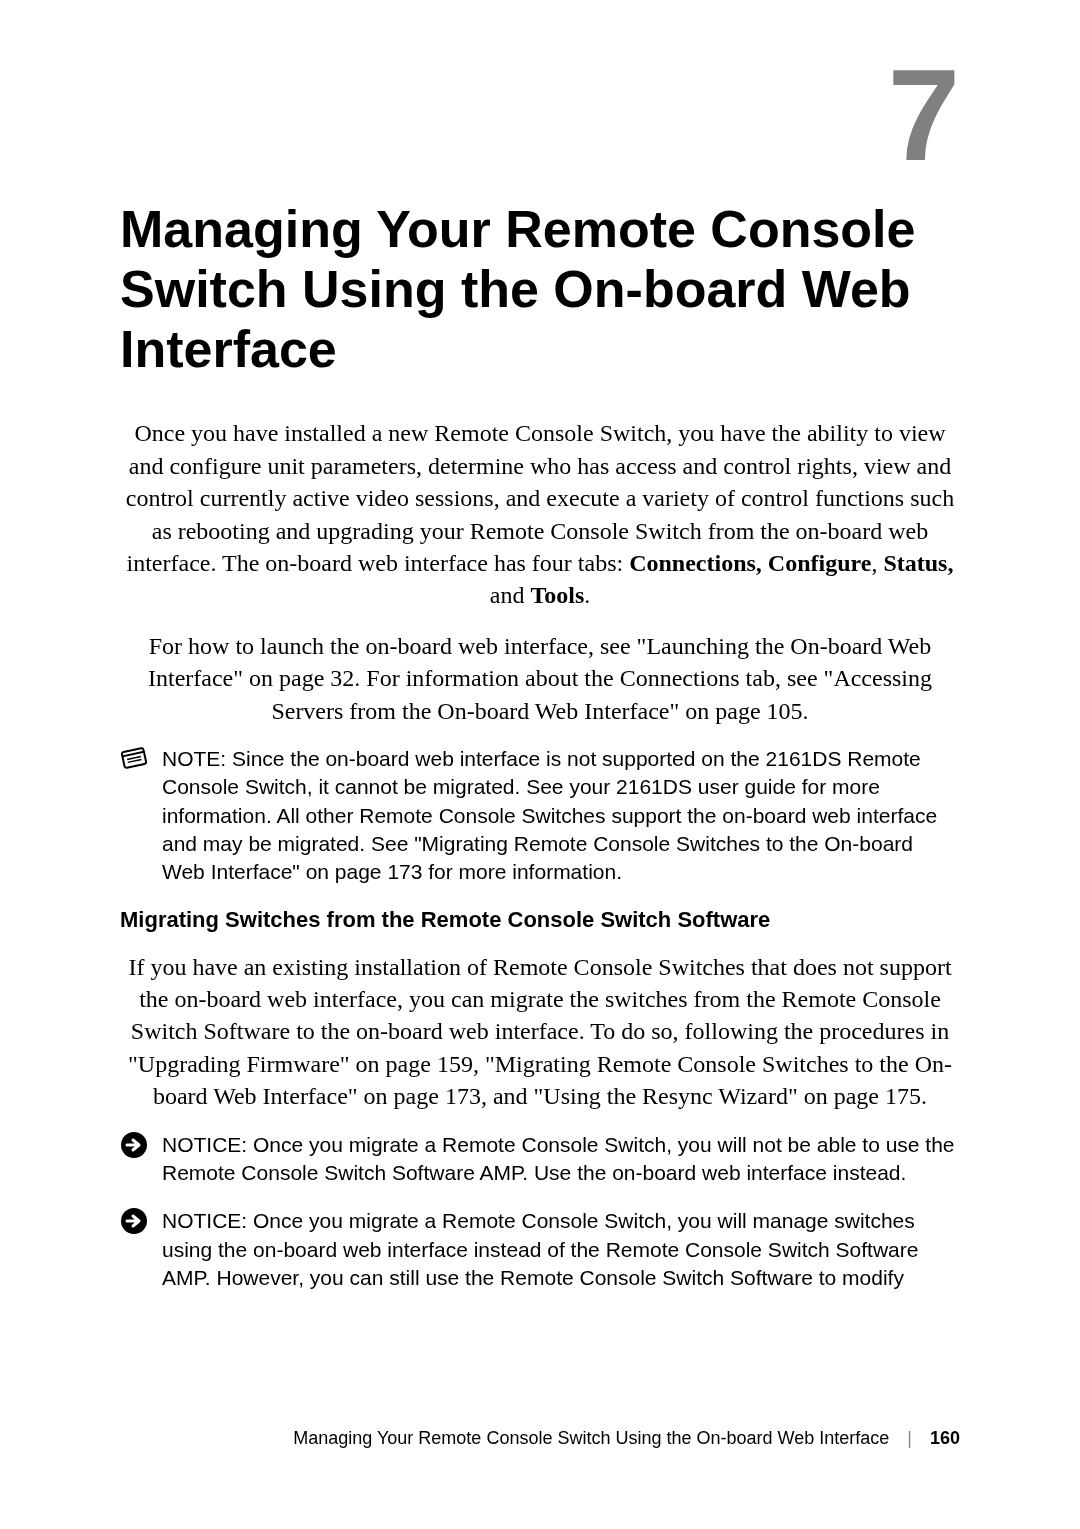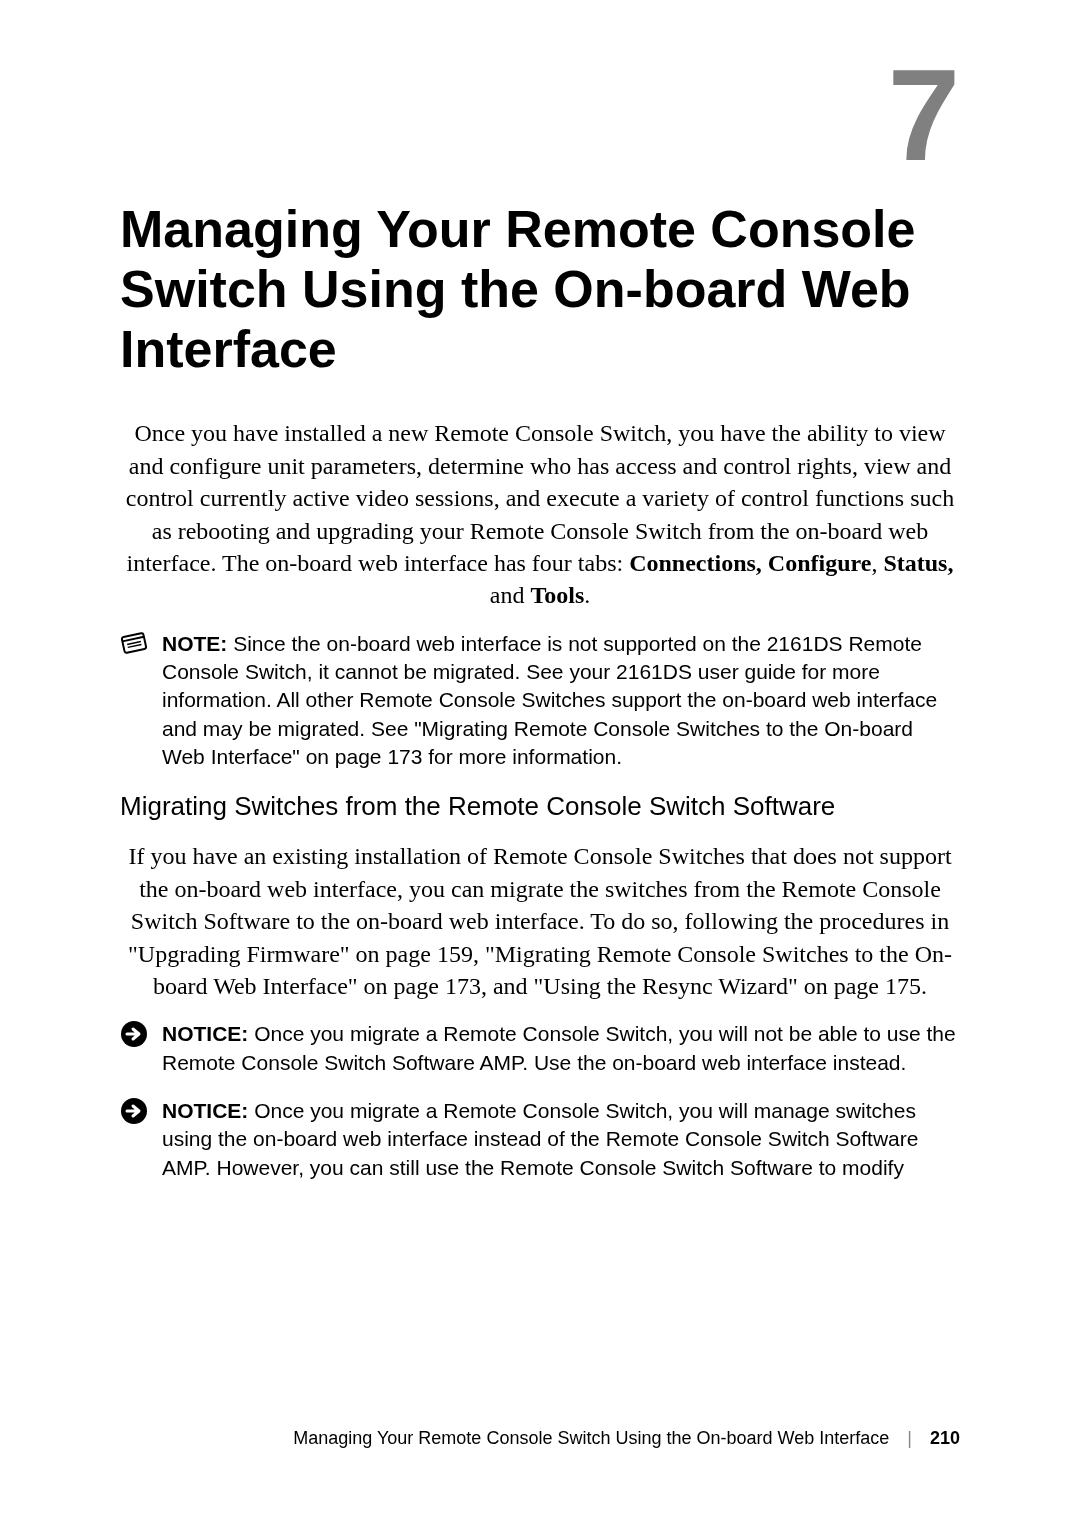--- a/index.html
+++ b/index.html
@@ -36,22 +36,22 @@
   }
   .body-text {
     font-size: 24px;
     line-height: 1.35;
     margin-bottom: 18px;
     text-align: center;
   }
   .body-text .bold { font-weight: bold; }
   .section-heading {
     font-family: Arial, Helvetica, sans-serif;
-    font-size: 26px;
-    font-weight: normal;
+    font-size: 22px;
+    font-weight: bold;
     margin-top: 20px;
     margin-bottom: 18px;
   }
   .note-block {
     display: flex;
     align-items: flex-start;
     gap: 14px;
     margin-bottom: 20px;
   }
   .note-icon {
@@ -65,21 +65,21 @@
     width: 28px;
     height: 28px;
     margin-top: 0px;
   }
   .note-text {
     font-family: Arial, Helvetica, sans-serif;
     font-size: 21px;
     line-height: 1.35;
     flex: 1;
   }
-  .note-text .label { font-weight: bold; }
+  .note-text .label { font-weight: normal; }
   .footer {
     position: absolute;
     bottom: 80px;
     left: 120px;
     right: 120px;
     display: flex;
     justify-content: flex-end;
     align-items: center;
     font-family: Arial, Helvetica, sans-serif;
     font-size: 18px;
@@ -99,20 +99,21 @@
 <div class="page">
 
   <div class="chapter-number">7</div>
 
   <h1 class="chapter-title">Managing Your Remote Console Switch Using the On-board Web Interface</h1>
 
   <p class="body-text">
     <span>Once you have installed a new Remote Console Switch, you have the ability to view and configure unit parameters, determine who has access and control rights, view and control currently active video sessions, and execute a variety of control functions such as rebooting and upgrading your Remote Console Switch from the on-board web interface. The on-board web interface has four tabs: </span><span class="bold">Connections, Configure</span><span>, </span><span class="bold">Status,</span><span> and </span><span class="bold">Tools</span><span>.</span>
   </p>
 
+  <p class="body-text">For how to launch the on-board web interface, see "Launching the On-board Web Interface" on page 32. For information about the Connections tab, see "Accessing Servers from the On-board Web Interface" on page 105.</p>
 
   <div class="note-block">
     <svg class="note-icon" viewBox="0 0 28 22">
       <g transform="rotate(-12 14 11)">
         <rect x="3" y="3" width="22" height="16" rx="2" fill="none" stroke="#000" stroke-width="2"></rect>
         <line x1="3" y1="7" x2="25" y2="7" stroke="#000" stroke-width="2"></line>
         <line x1="7" y1="11" x2="21" y2="11" stroke="#000" stroke-width="1.5"></line>
         <line x1="7" y1="14" x2="21" y2="14" stroke="#000" stroke-width="1.5"></line>
       </g>
     </svg>
@@ -141,16 +142,16 @@
       <path d="M 7 14 L 17 14 M 13 9 L 19 14 L 13 19" fill="none" stroke="#fff" stroke-width="3" stroke-linecap="round" stroke-linejoin="round"></path>
     </svg>
     <div class="note-text">
       <span class="label">NOTICE:</span><span> Once you migrate a Remote Console Switch, you will manage switches using the on-board web interface instead of the Remote Console Switch Software AMP. However, you can still use the Remote Console Switch Software to modify</span>
     </div>
   </div>
 
   <div class="footer">
     <span class="footer-title">Managing Your Remote Console Switch Using the On-board Web Interface</span>
     <span class="footer-sep">|</span>
-    <span class="footer-page">210</span>
+    <span class="footer-page">160</span>
   </div>
 
 </div>
 
 </body></html>

